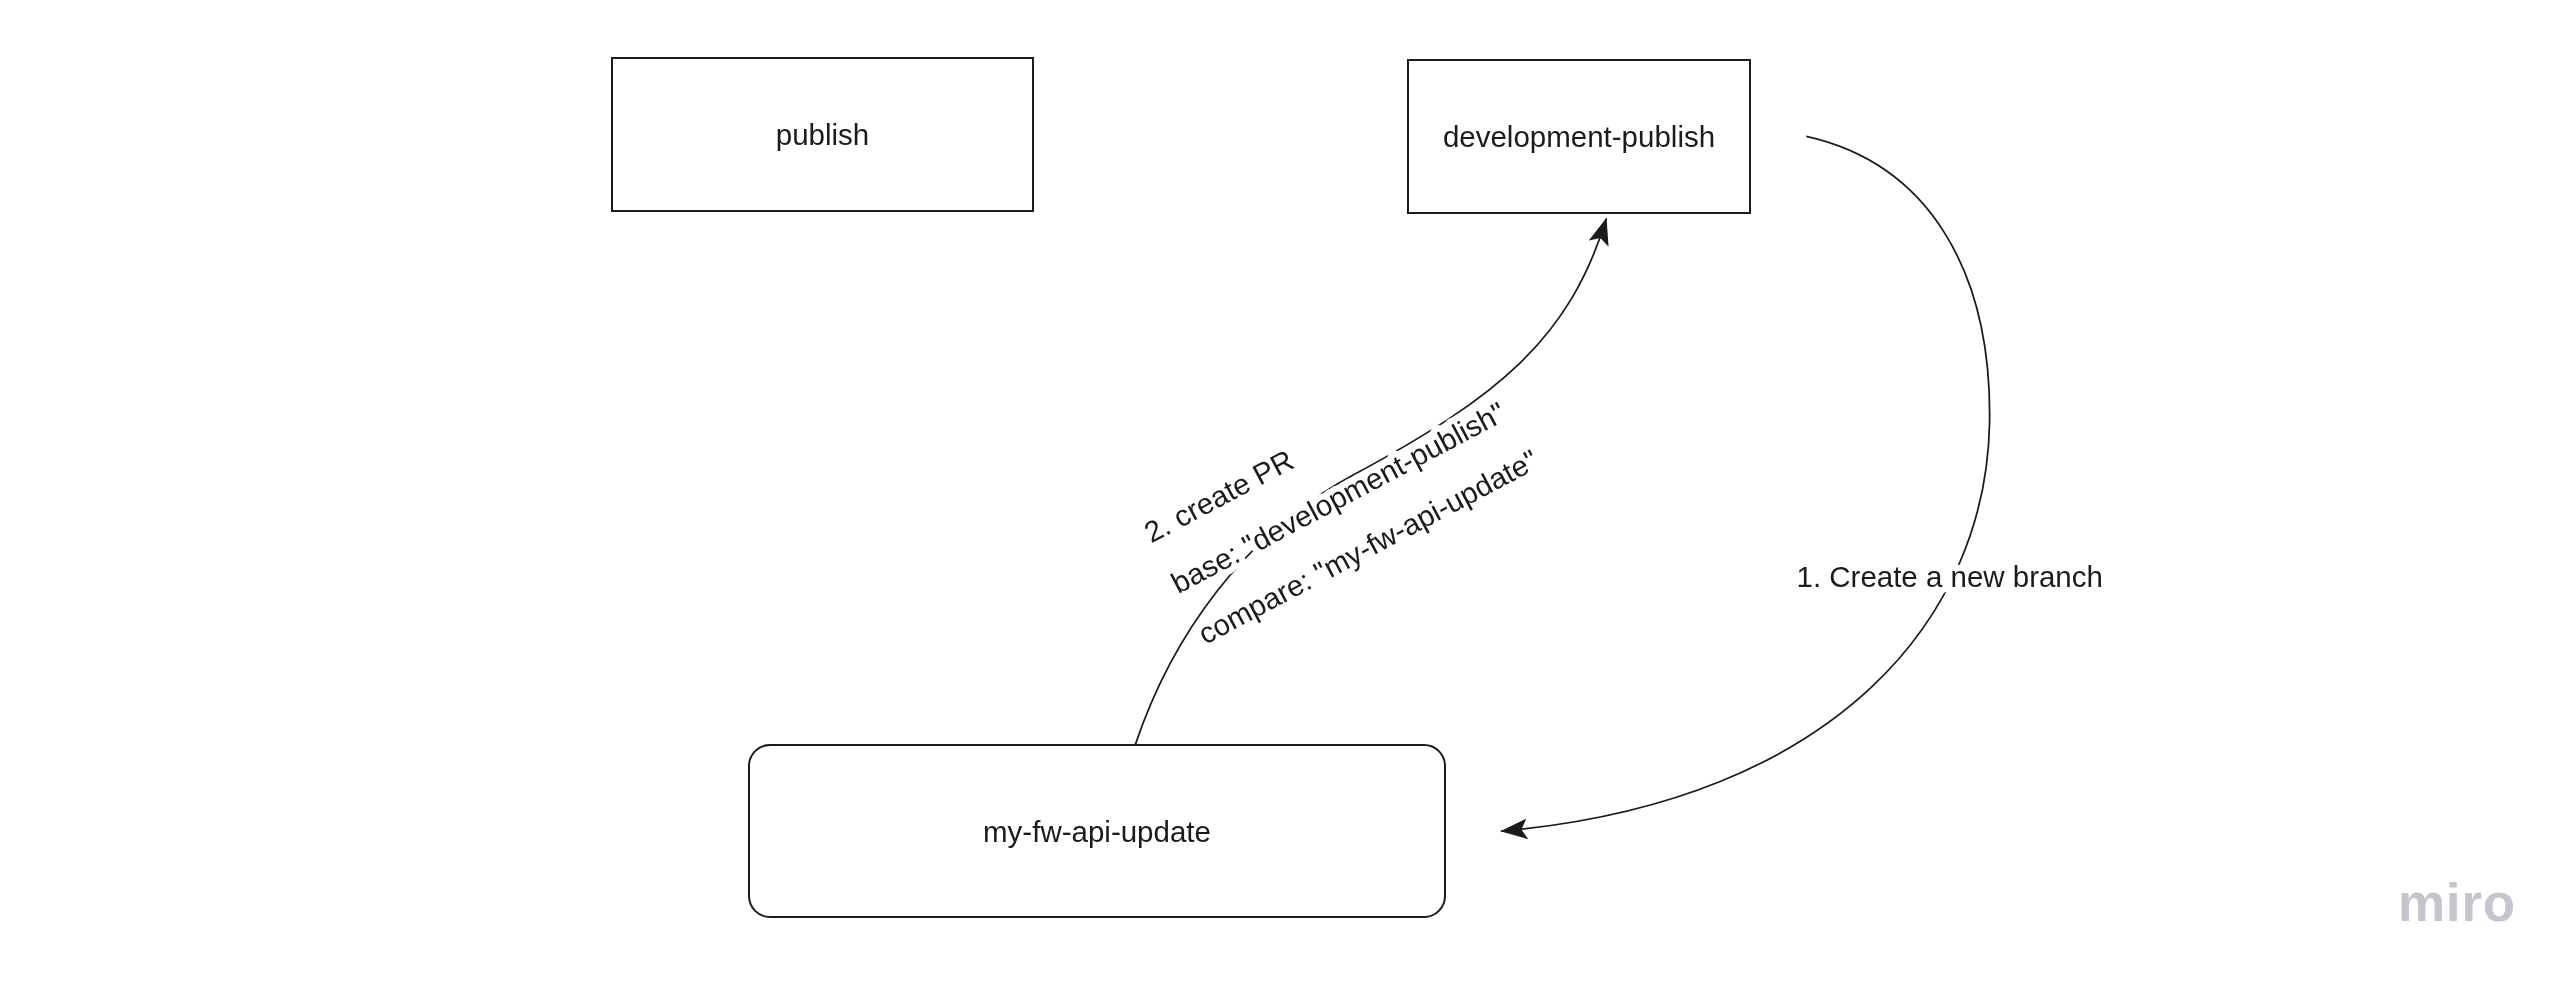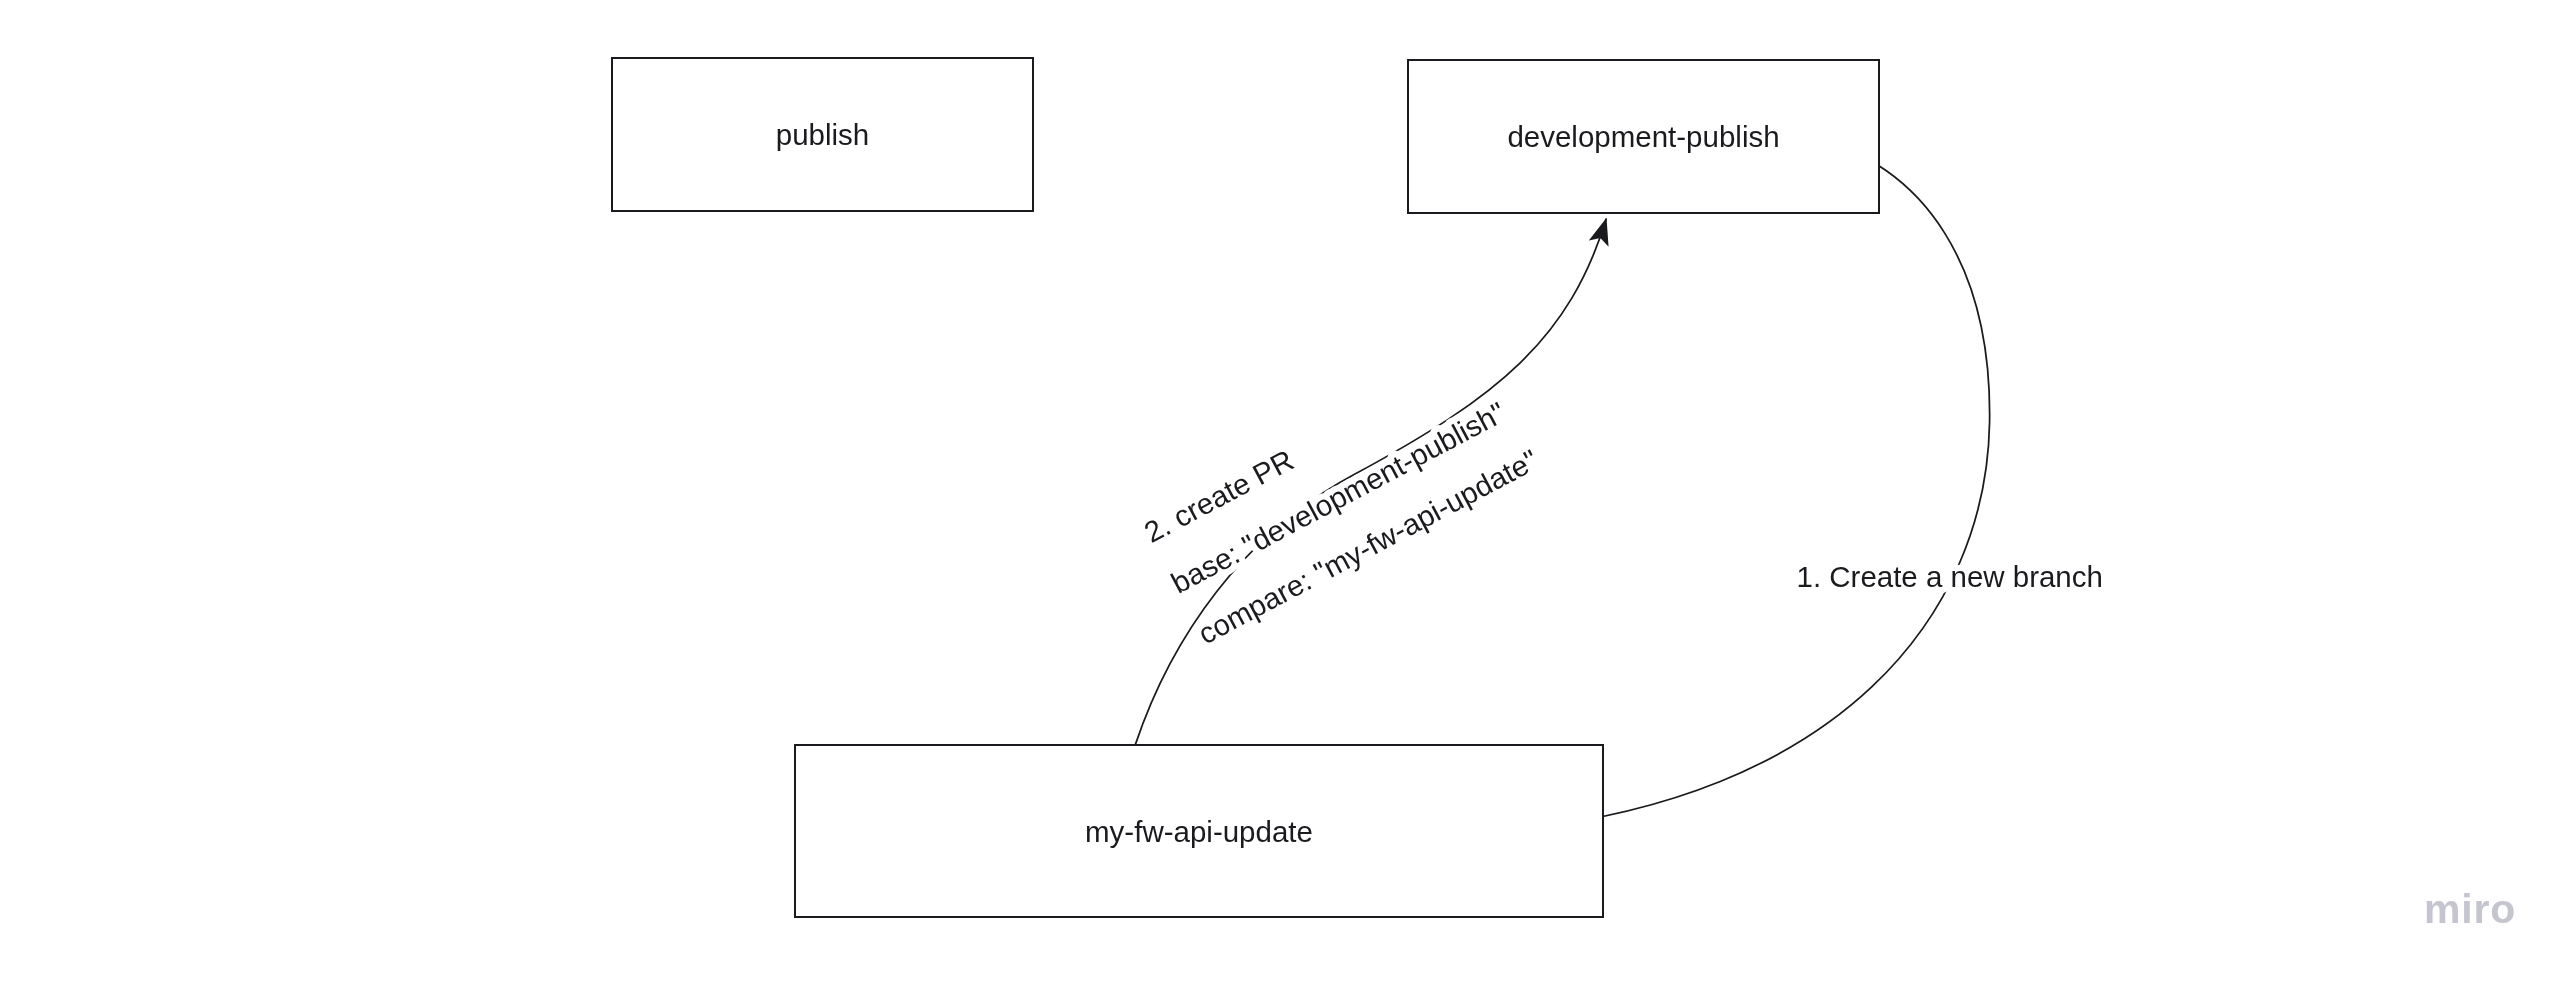--- a/index.html
+++ b/index.html
@@ -43,27 +43,27 @@
     background: #ffffff;
     display: flex;
     flex-direction: column;
     align-items: center;
     justify-content: center;
     text-align: center;
     font-size: 29.5px;
     line-height: 43px;
   }
   .node-publish            { left: 611px;  top: 57px;  width: 423px; height: 155px; gap: 28px; }
-  .node-development-publish{ left: 1407px; top: 59px;  width: 473px; height: 155px; }
-  .node-my-fw-api-update   { left: 794px;  top: 744px; width: 810px; height: 174px; }
+  .node-development-publish{ left: 1407px; top: 59px;  width: 344px; height: 155px; }
+  .node-my-fw-api-update   { left: 748px;  top: 744px; width: 698px; height: 174px; border-radius: 22px; }
   .watermark {
     position: absolute;
     right: 60px;
     bottom: 53px;
-    font-size: 41px;
+    font-size: 53px;
     font-weight: 700;
     letter-spacing: 0.8px;
     color: #c5c5d0;
     user-select: none;
     text-align: right;
   }
 </style>
 </head>
 <body>
 

